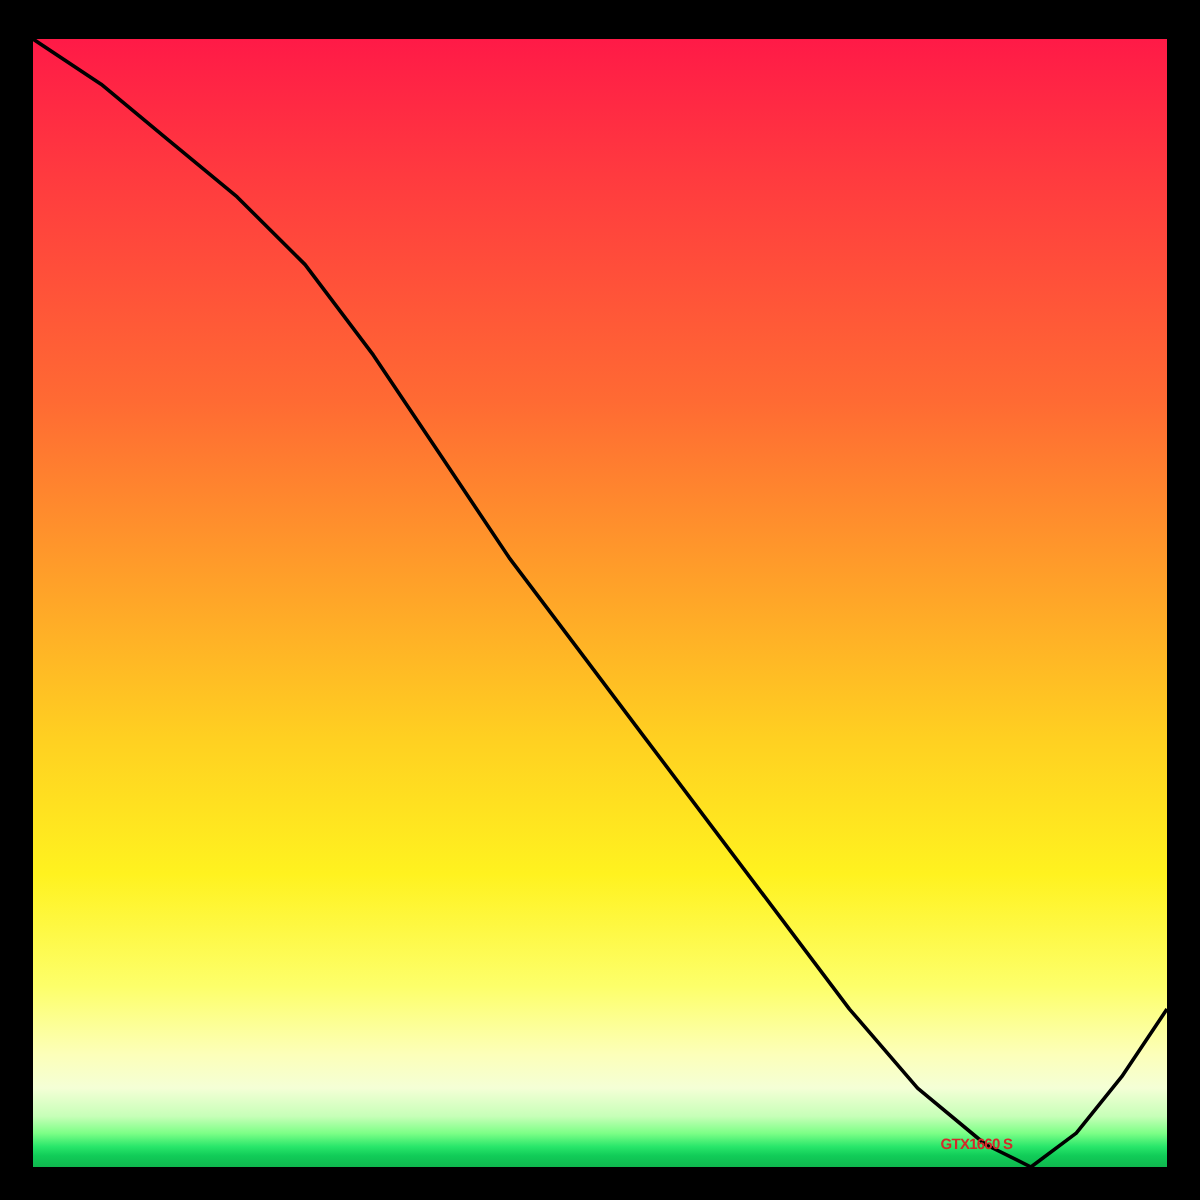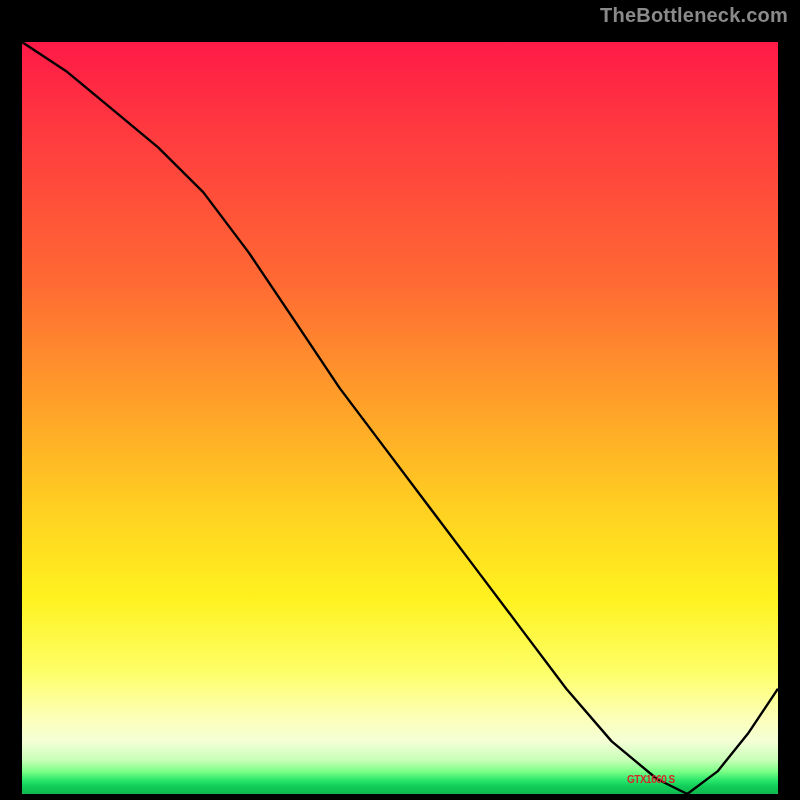--- a/index.html
+++ b/index.html
@@ -25,21 +25,20 @@
     color: #8a8a8a;
     letter-spacing: 0.2px;
   }
   
   .plot {
     position: absolute;
     left: 22px;
     top: 26px;
     width: 756px;
     height: 752px;
-    margin-top: 16px;
   }
   .gradient {
     position: absolute;
     left: 0; top: 0; right: 0; bottom: 0;
     
     background: linear-gradient(
       to bottom,
       #ff1a47 0%,
       #ff3a3f 12%,
       #ff6a33 32%,
@@ -67,21 +66,20 @@
     font-weight: 700;
     color: #d42a2a;
     letter-spacing: -0.5px;
     white-space: nowrap;
   }
 </style>
 </head>
 <body>
 
 <div class="wrap">
-  <div class="credit">TheBottleneck.com</div>
 
   <div class="plot">
     <div class="gradient"></div>
 
     <svg class="curve" viewBox="0 0 756 752" preserveAspectRatio="none">
       <path fill="none" stroke="#000" stroke-width="2.4" stroke-linejoin="round" d="M0.0 0.0 L45.4 30.1 L90.7 67.7 L136.1 105.3 L181.4 150.4 L226.8 210.6 L272.2 278.2 L317.5 345.9 L362.9 406.1 L408.2 466.2 L453.6 526.4 L499.0 586.6 L544.3 646.7 L589.7 699.4 L635.0 737.0 L665.3 752.0 L695.5 729.4 L725.8 691.8 L756.0 646.7 " id="curve-path"></path>
     </svg>
 
     <div class="marker-label" id="marker-label" style="left: 605.04px; top: 732.48px;">GTX1660 S</div>
   </div>

